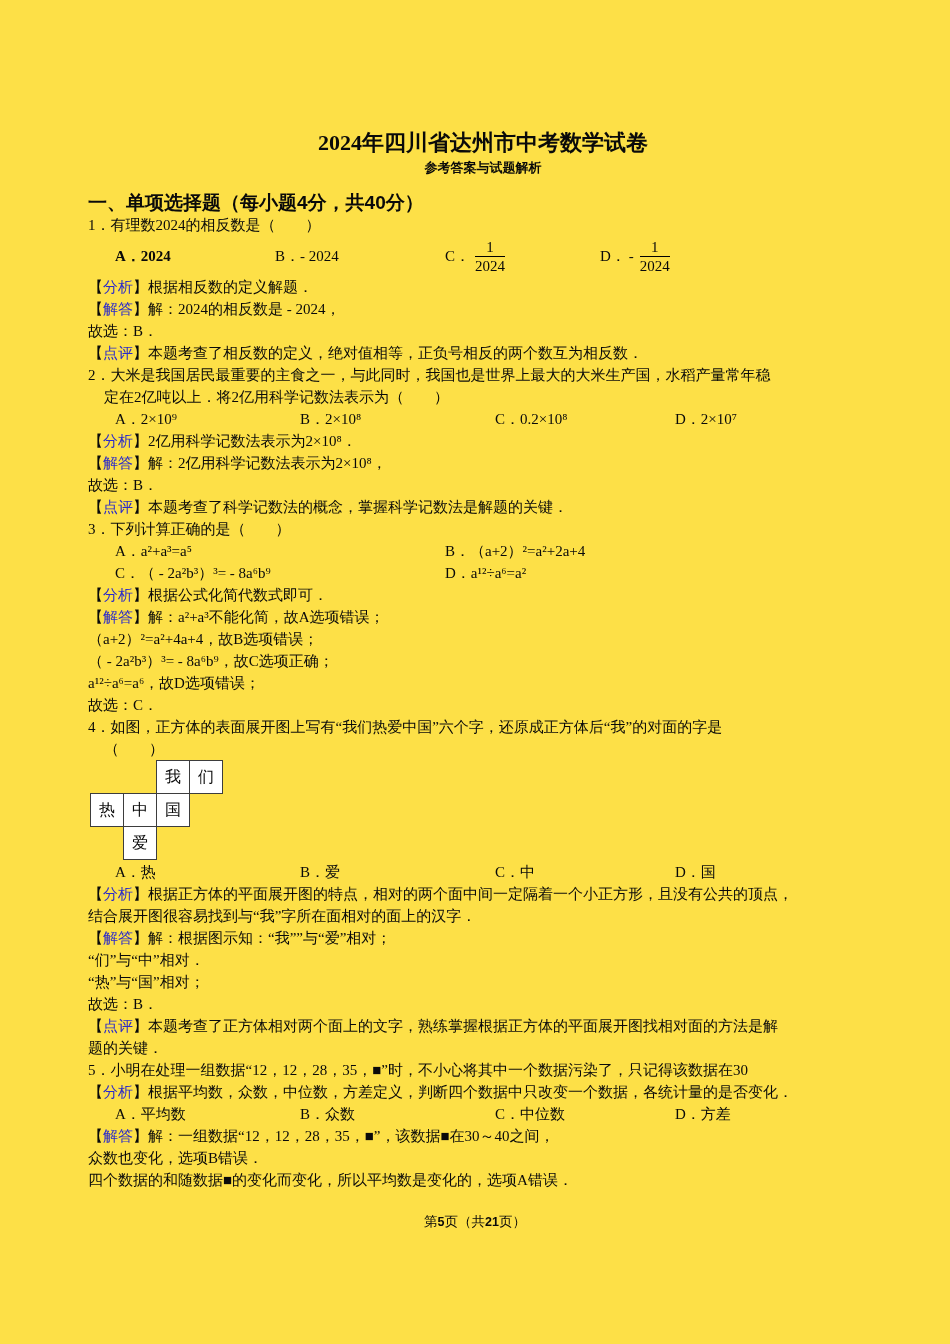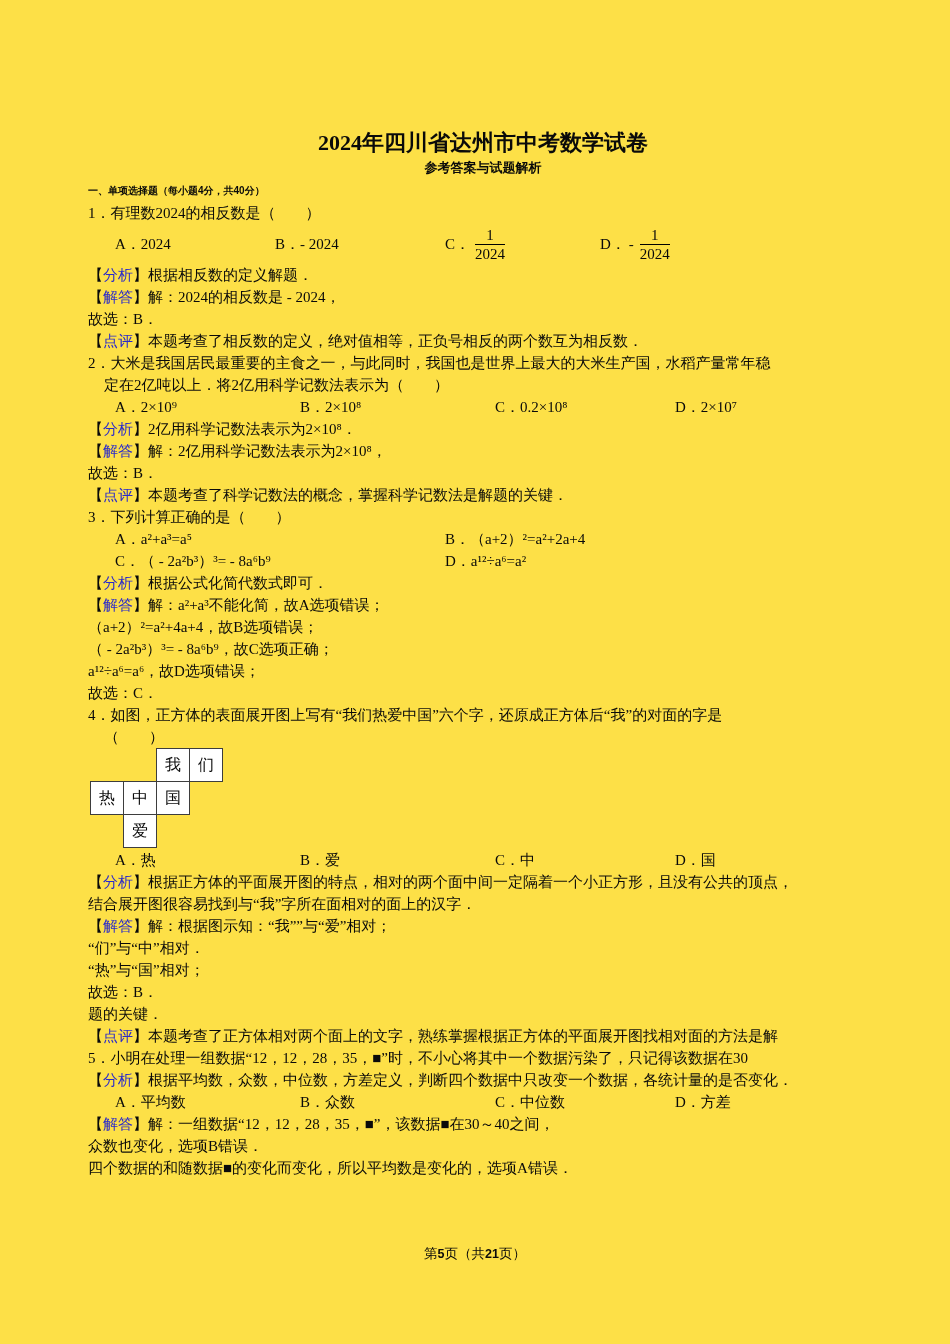--- a/index.html
+++ b/index.html
@@ -5,53 +5,53 @@
   html,body{margin:0;padding:0;background:#ffffff;}
   .page{
     position:relative;width:950px;height:1344px;background:#fde047;overflow:hidden;
     font-family:"Liberation Serif","DejaVu Serif",serif;color:#0a0a0a;
   }
   .content{position:absolute;left:88px;top:0;width:790px;}
   .doc-title{margin-top:128px;height:30px;line-height:30px;text-align:center;
     font-size:22px;font-weight:bold;white-space:nowrap;}
   .doc-subtitle{height:20px;line-height:20px;text-align:center;
     font-family:Liberation Serif, serif;font-size:13px;font-weight:bold;}
-  .section-heading{margin-top:2px;height:22px;line-height:22px;
-    font-family:"Liberation Sans","DejaVu Sans",sans-serif;font-size:10px;font-weight:bold;white-space:nowrap;}
+  .section-heading{margin-top:14px;height:22px;line-height:22px;
+    font-family:"Liberation Sans","DejaVu Sans",sans-serif;font-size:19px;font-weight:bold;white-space:nowrap;}
   .line{height:22px;line-height:22px;font-size:15px;white-space:nowrap;}
   .indent{padding-left:16px;}
   .blue{color:#2929cc;}
   
   .opts{display:flex;padding-left:27px;gap:25px;}
   .opts .c1{width:160px;}
   .opts .c2{width:170px;}
   .opts .c3{width:155px;}
   .opts2{display:flex;padding-left:27px;}
   .opts2 .w{width:330px;}
   .optrow-frac{height:40px;display:flex;align-items:center;padding-left:27px;font-size:15px;white-space:nowrap;}
-  .optrow-frac .c1{width:160px;}
+  .optrow-frac .c1{width:160px;font-weight:bold;}
   .optrow-frac .c2{width:170px;}
   .optrow-frac .c3{width:155px;}
   .optcell{display:inline-flex;align-items:center;}
   .frac{display:inline-block;text-align:center;vertical-align:middle;margin-left:5px;}
   .frac .num{display:block;line-height:18px;padding:0 9px;border-bottom:1.2px solid #000;}
   .frac .den{display:block;line-height:18px;}
   .fneg{display:inline-block;margin:0 1px 0 3px;}
   
   .net{position:relative;width:140px;height:101px;margin-left:2px;}
   .ncell{position:absolute;width:34px;height:34px;box-sizing:border-box;border:1.5px solid #3d3d3d;
     display:flex;align-items:center;justify-content:center;font-size:16px;background:#fff;}
   .p-r0c2{left:66px;top:0;}
   .p-r0c3{left:99px;top:0;}
   .p-r1c0{left:0;top:33px;}
   .p-r1c1{left:33px;top:33px;}
   .p-r1c2{left:66px;top:33px;}
   .p-r2c1{left:33px;top:66px;}
   
-  .footer{position:absolute;left:0;right:0;top:1244px;height:20px;line-height:20px;
+  .footer{position:absolute;left:0;right:0;top:1212px;height:20px;line-height:20px;
     text-align:center;font-size:13.5px;white-space:nowrap;}
   .footer b{font-family:"Liberation Sans","DejaVu Sans",sans-serif;font-size:12.5px;}
 </style>
 </head>
 <body>
 
 <div class="page">
   <div class="content">
 
     <div class="doc-title">2024年四川省达州市中考数学试卷</div>
@@ -127,22 +127,22 @@
       <span class="c2">B．爱</span>
       <span class="c3">C．中</span>
       <span>D．国</span>
     </div>
     <div class="line"><span>【</span><span class="blue">分析</span><span>】</span><span>根据正方体的平面展开图的特点，相对的两个面中间一定隔着一个小正方形，且没有公共的顶点，</span></div>
     <div class="line">结合展开图很容易找到与“我”字所在面相对的面上的汉字．</div>
     <div class="line"><span>【</span><span class="blue">解答</span><span>】</span><span>解：根据图示知：“我””与“爱”相对；</span></div>
     <div class="line">“们”与“中”相对．</div>
     <div class="line">“热”与“国”相对；</div>
     <div class="line">故选：B．</div>
+    <div class="line"><span>【</span><span class="blue">点评</span><span>】</span><span>本题考查了正方体相对两个面上的文字，熟练掌握根据正方体的平面展开图找相对面的方法是解</span></div>
     <div class="line">题的关键．</div>
-    <div class="line"><span>【</span><span class="blue">点评</span><span>】</span><span>本题考查了正方体相对两个面上的文字，熟练掌握根据正方体的平面展开图找相对面的方法是解</span></div>
 
     <div class="line">5．小明在处理一组数据“12，12，28，35，■”时，不小心将其中一个数据污染了，只记得该数据在30</div>
     <div class="line"><span>【</span><span class="blue">分析</span><span>】</span><span>根据平均数，众数，中位数，方差定义，判断四个数据中只改变一个数据，各统计量的是否变化．</span></div>
     <div class="line opts">
       <span class="c1">A．平均数</span>
       <span class="c2">B．众数</span>
       <span class="c3">C．中位数</span>
       <span>D．方差</span>
     </div>
     <div class="line"><span>【</span><span class="blue">解答</span><span>】</span><span>解：一组数据“12，12，28，35，■”，该数据■在30～40之间，</span></div>

